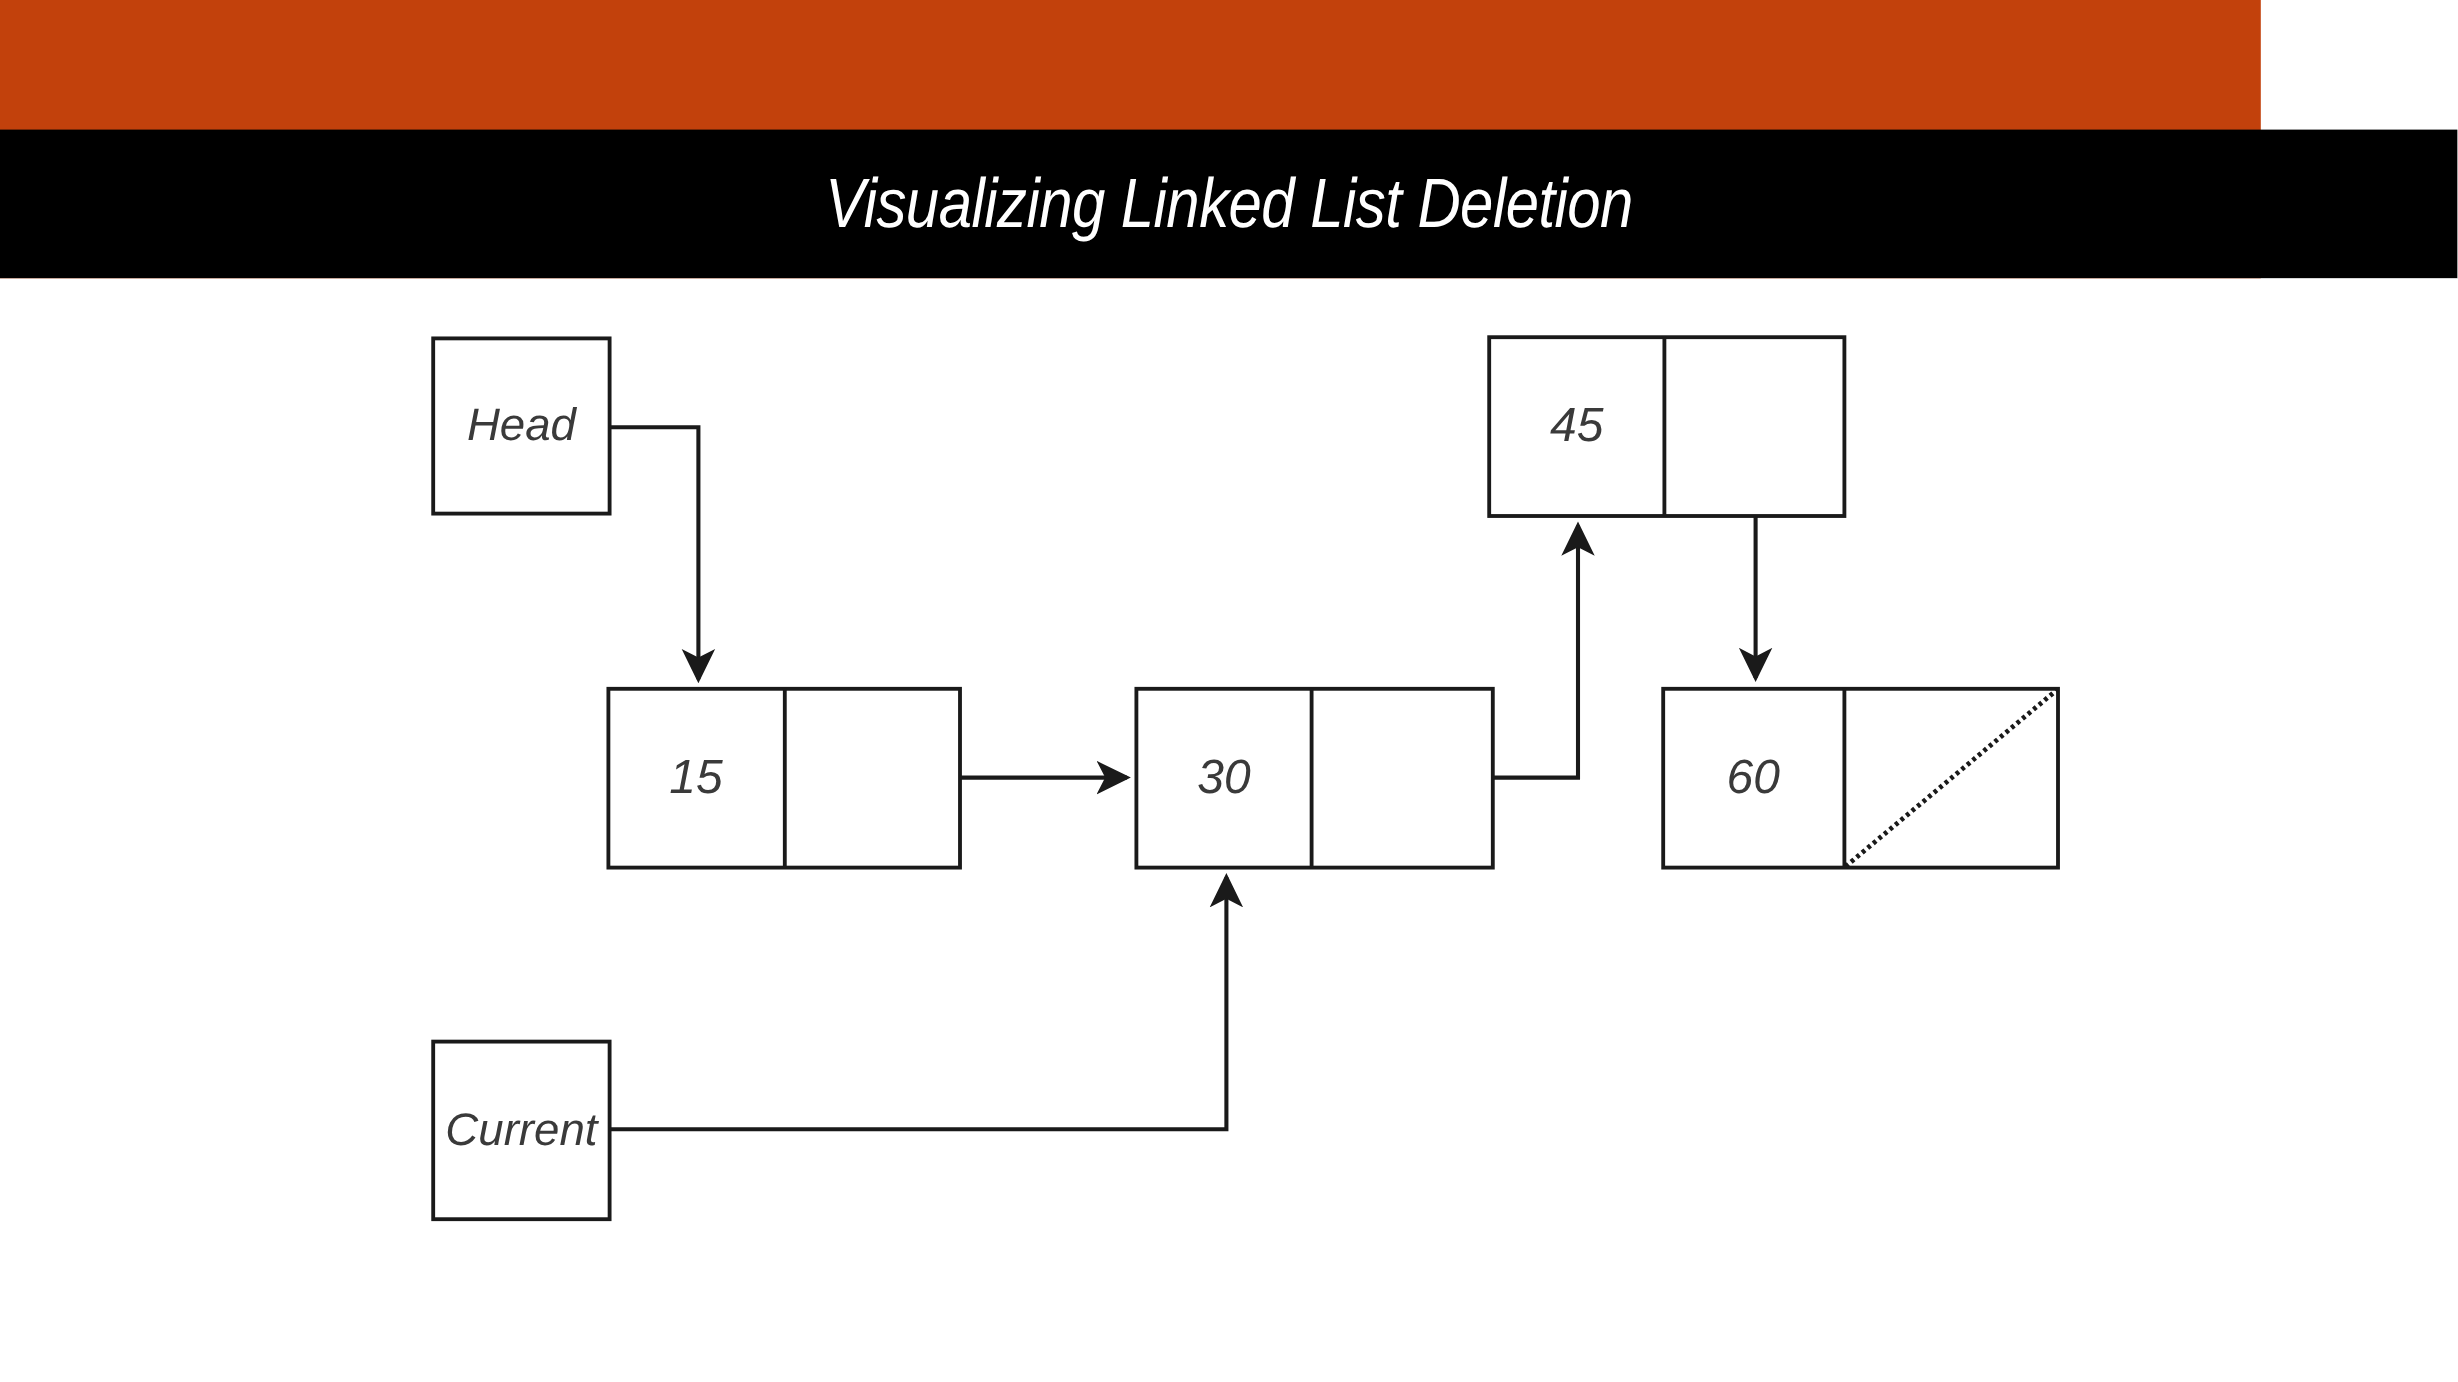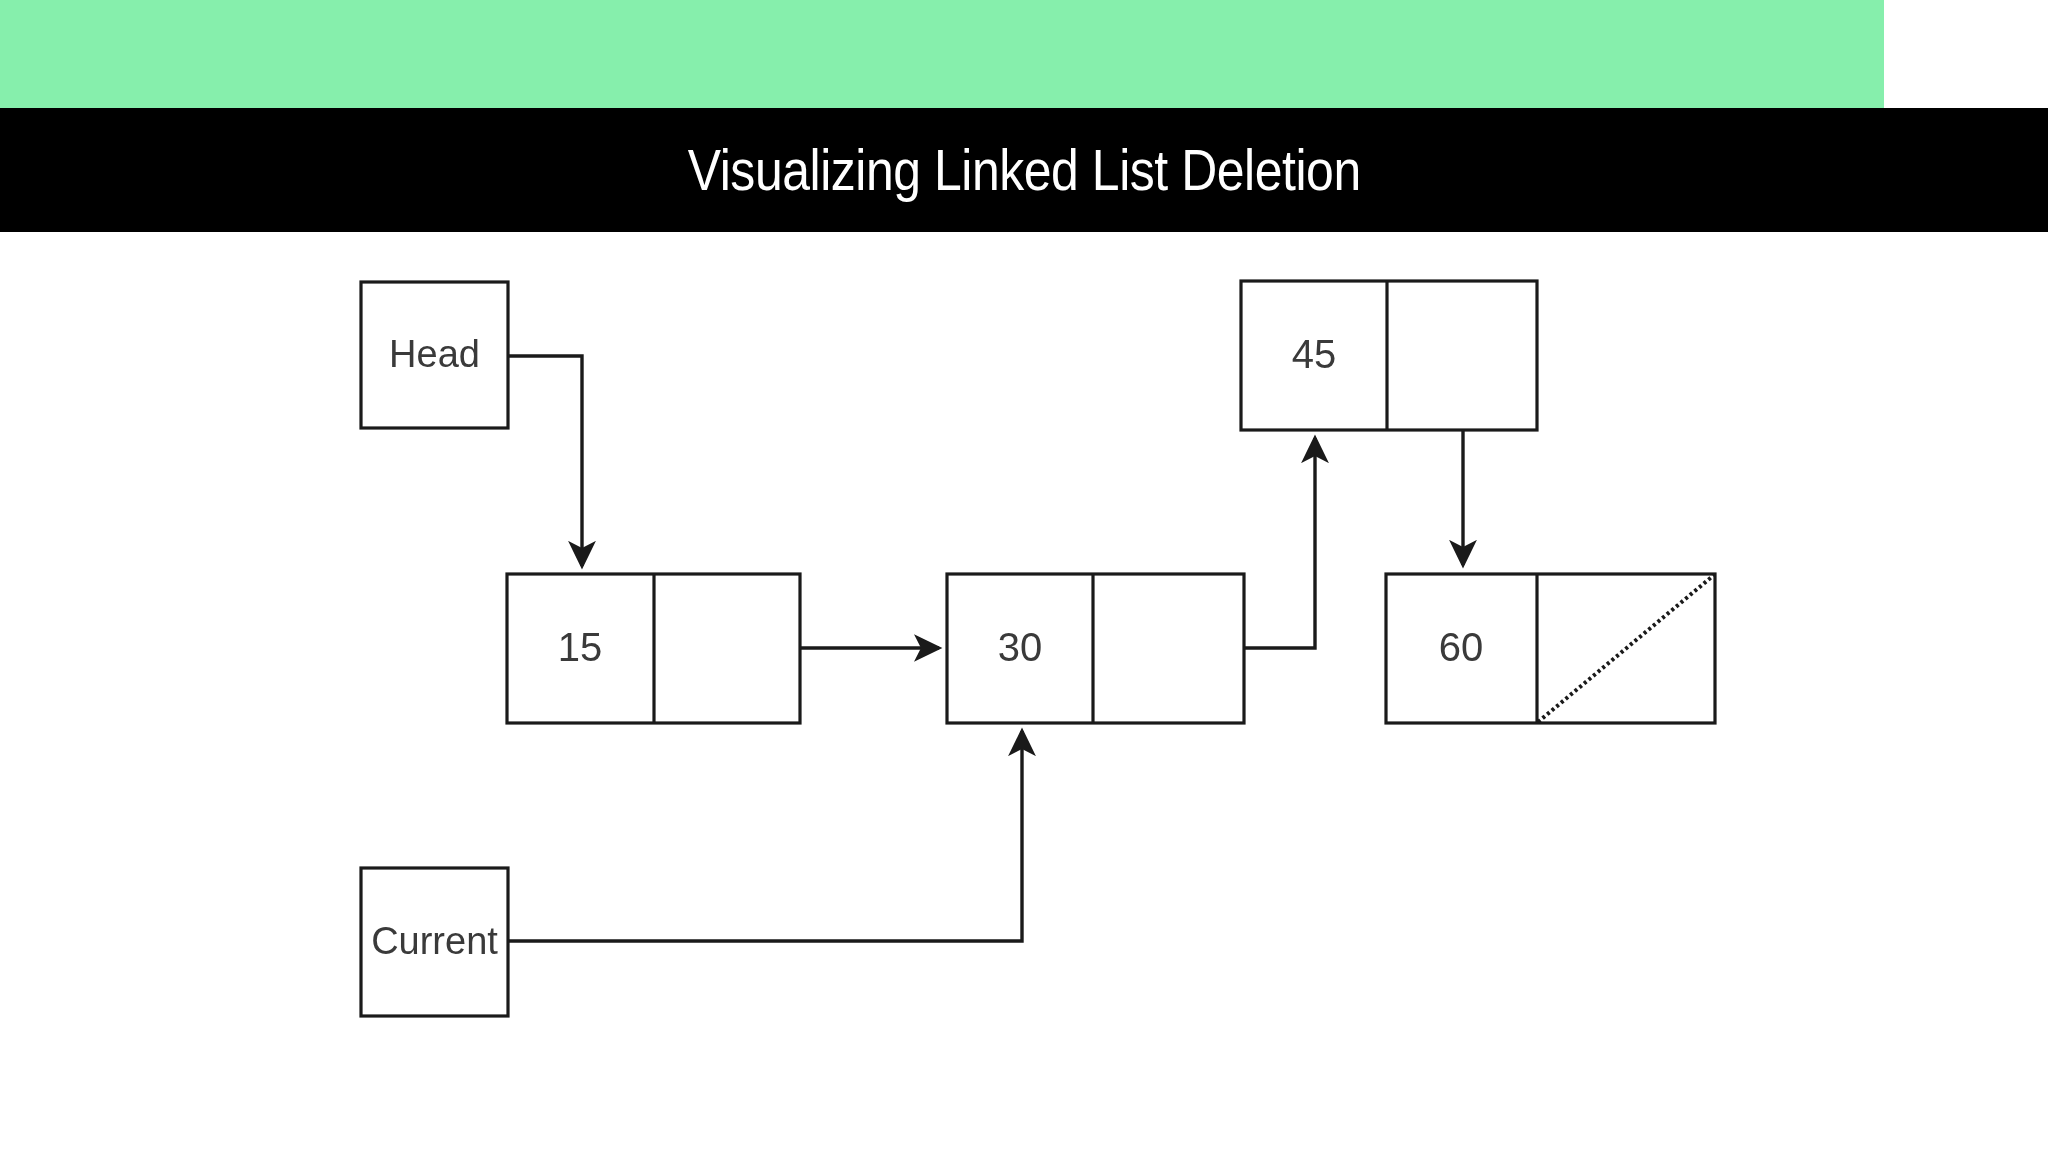--- a/index.html
+++ b/index.html
@@ -10,21 +10,22 @@
   body {
     width: 2048px;
     height: 1152px;
     overflow: hidden;
     font-family: "Liberation Sans", sans-serif;
   }
   #root {
     position: relative;
     width: 1884px;
     height: 1152px;
-    background: #86efac;
+    background: #c2410c;
+    font-style: italic;
   }
   #title-banner {
     position: absolute;
     left: 0;
     top: 108px;
     width: 2048px;
     height: 124px;
     background: #000000;
     display: flex;
     align-items: center;

